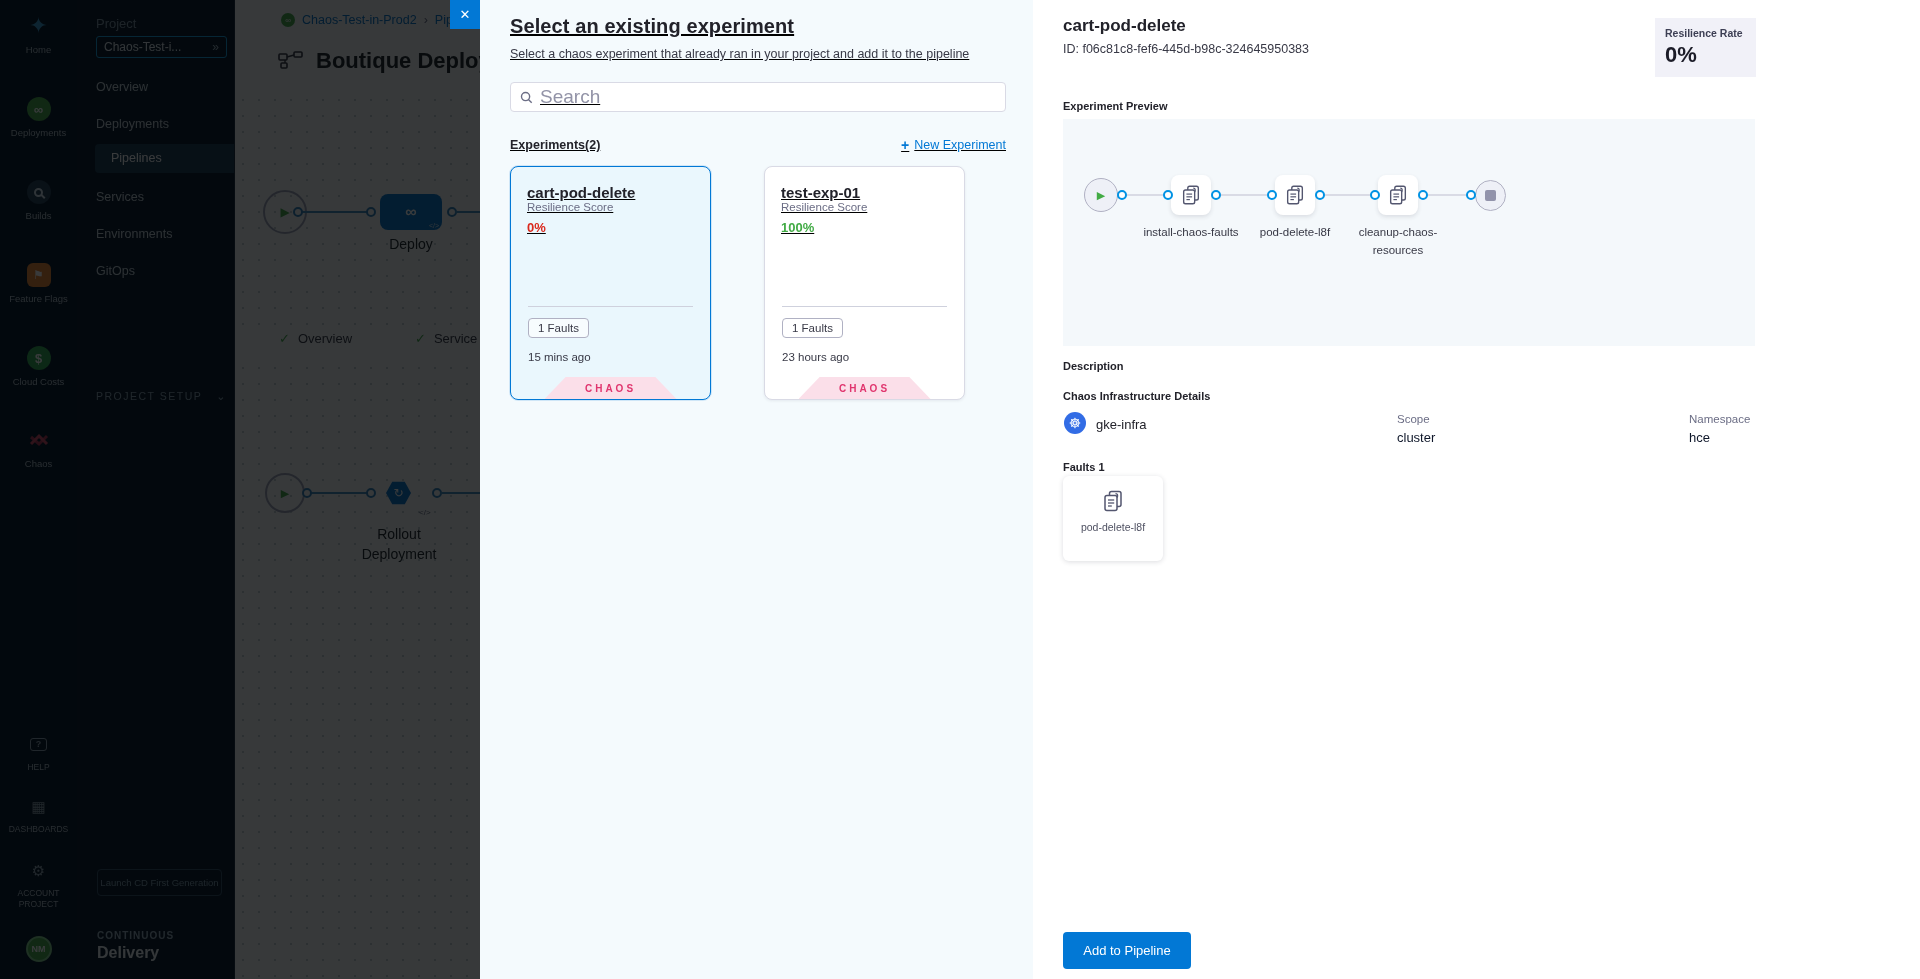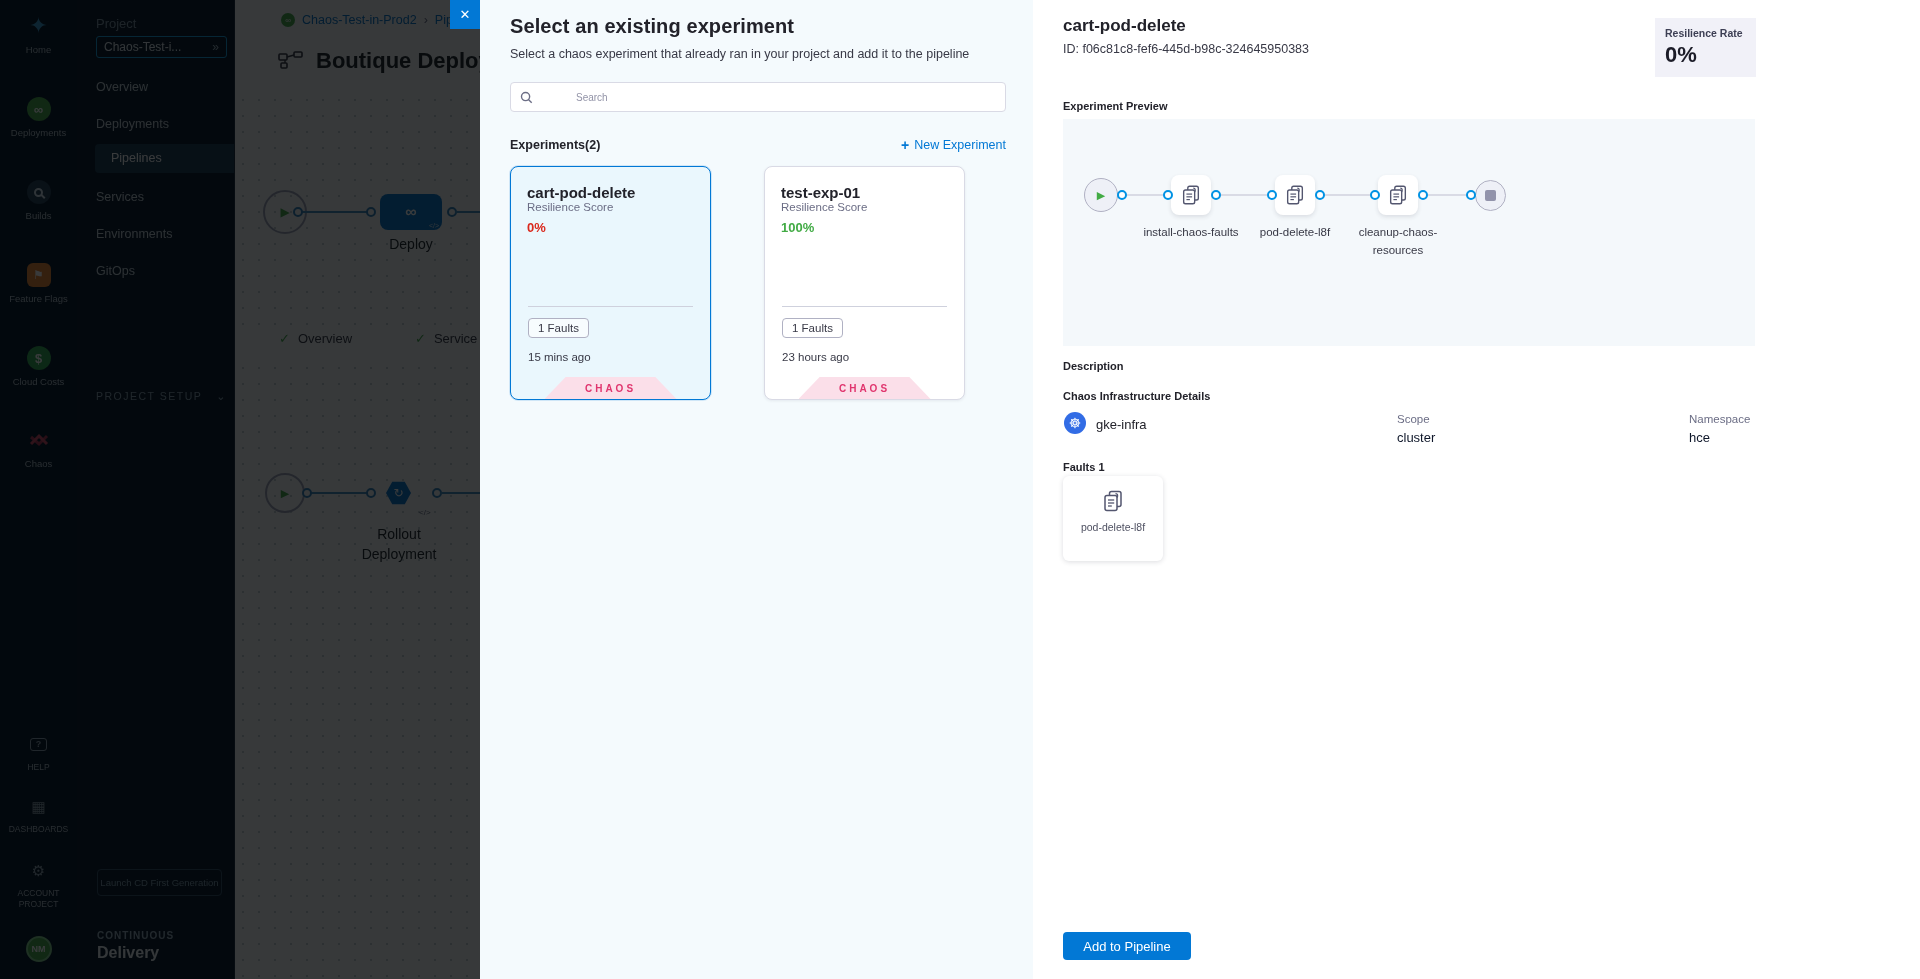--- a/index.html
+++ b/index.html
@@ -61,25 +61,25 @@
   .stage-node .code-tag { position:absolute; right:3px; bottom:1px; font-size:7px; font-weight:normal; color:#cfe7f8; }
   .node-label { position:absolute; text-align:center; font-size:14px; color:#22272d; line-height:1.45; }
   .hex { position:absolute; left:151px; top:121px; width:25px; height:24px; background:#0278d5; clip-path:polygon(25% 3%,75% 3%,100% 50%,75% 97%,25% 97%,0% 50%); color:#fff; font-size:12px; display:flex; align-items:center; justify-content:center; }
   .code-float { position:absolute; font-size:8px; color:#6b6d85; }
   .tab-item { position:absolute; top:331px; display:flex; gap:8px; align-items:center; font-size:13px; color:#383946; }
   .tab-item .chk { color:#42ab45; font-size:13px; }
 
   
   .modal { position:absolute; left:480px; top:0; width:1440px; height:979px; display:flex; }
   .modal-close { position:absolute; left:-30px; top:0; width:30px; height:29px; background:#0278d5; border:none; color:#fff; font-size:13px; cursor:pointer; }
-  .modal-left { width:553px; height:100%; background:#f4fafd; padding:15px 27px 0 30px; }
+  .modal-left { width:553px; height:100%; background:#f4fafd; padding:15px 27px 0 30px;text-decoration:underline; }
   .m-title { font-size:20px; font-weight:600; color:#22222a; letter-spacing:.1px; }
   .m-sub { margin-top:9px; font-size:12.5px; color:#383946; }
   .search-box { margin-top:21px; height:30px; background:#fff; border:1px solid #d9dae5; border-radius:4px; display:flex; align-items:center; padding:0 9px; gap:7px; }
-  .search-box input { border:none; outline:none; background:transparent; font-size:10px; color:#22222a; flex:1; font-family:inherit;margin-left:36px; }
+  .search-box input { border:none; outline:none; background:transparent; font-size:19px; color:#22222a; flex:1; font-family:inherit; }
   .search-box input::placeholder { color:#9293a7; }
   .exp-row { margin-top:25px; display:flex; justify-content:space-between; align-items:center; }
   .exp-header { font-size:12.5px; font-weight:bold; color:#22222a; }
   .new-exp { font-size:12.5px; color:#0278d5; display:flex; align-items:center; gap:5px; cursor:pointer; }
   .new-exp .plus { font-size:14px; font-weight:bold; }
   .cards { margin-top:13px; display:flex; gap:53px; }
   .exp-card { position:relative; width:201px; height:234px; background:#fff; border:1px solid #d9dae5; border-radius:8px; padding:17px 16px; box-shadow:0 1px 3px rgba(40,41,61,.08); overflow:hidden; cursor:pointer; }
   .exp-card.selected { background:#eaf7fd; border:1px solid #0278d5; box-shadow:0 0 0 1px rgba(2,120,213,.15); }
   .card-name { font-size:15px; font-weight:600; color:#22222a; }
   .card-score-label { font-size:11.5px; color:#6b6d85; }
@@ -105,21 +105,21 @@
   .pv-end .stop-sq { width:11px; height:11px; border-radius:2px; background:#9293ab; }
   .pv-node { position:absolute; top:56px; width:40px; height:40px; background:#fff; border-radius:8px; box-shadow:0 2px 4px rgba(40,41,61,.12); display:flex; align-items:center; justify-content:center; }
   .pv-label { position:absolute; top:104px; width:104px; text-align:center; font-size:11.5px; color:#383946; line-height:1.6; }
   .infra-row-icon { position:absolute; left:31px; top:412px; width:22px; height:22px; border-radius:50%; background:#326ce5; color:#fff; font-size:14px; display:flex; align-items:center; justify-content:center; }
   .infra-name { position:absolute; left:63px; top:417px; font-size:13px; color:#22222a; }
   .kv-label { position:absolute; font-size:11.5px; color:#6b6d85; }
   .kv-value { position:absolute; font-size:13px; color:#0f172a; }
   .fault-card { position:absolute; left:30px; top:476px; width:100px; height:85px; background:#fff; border-radius:6px; box-shadow:0 1px 5px rgba(40,41,61,.16); text-align:center; }
   .fault-card svg { margin-top:13px; }
   .fault-name { font-size:10.5px; color:#4f5162; margin-top:4px; }
-  .add-btn { position:absolute; left:30px; top:932px; width:128px; height:28px; background:#0278d5; border:none; border-radius:4px; color:#fff; font-size:13px; font-family:inherit; cursor:pointer; }
+  .add-btn { position:absolute; left:30px; top:932px; width:128px; height:37px; background:#0278d5; border:none; border-radius:4px; color:#fff; font-size:13px; font-family:inherit; cursor:pointer; }
   .hidden-defs { position:absolute; width:0; height:0; overflow:hidden; }
 </style>
 </head>
 <body>
 
 <svg class="hidden-defs" xmlns="http://www.w3.org/2000/svg">
   <symbol id="icon-fault" viewBox="0 0 24 24">
     <rect x="8.5" y="2.5" width="11.5" height="15" rx="2" fill="none" stroke="#53566f" stroke-width="1.5"></rect>
     <path d="M14.5 4.6 a2.1 2.1 0 1 1 -2.1 2.1" fill="none" stroke="#53566f" stroke-width="1.3"></path>
     <rect x="4" y="6.5" width="12" height="15" rx="2" fill="#ffffff" stroke="#53566f" stroke-width="1.5"></rect>

